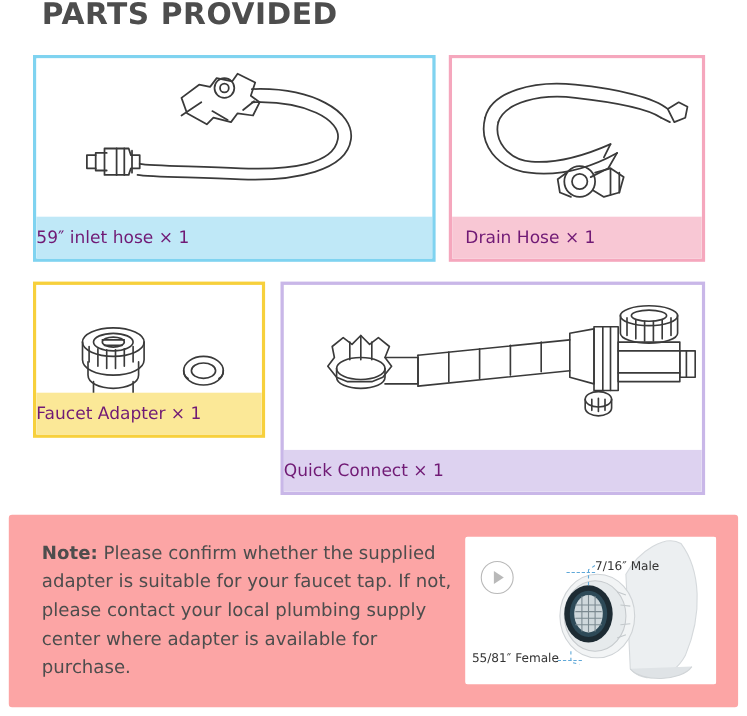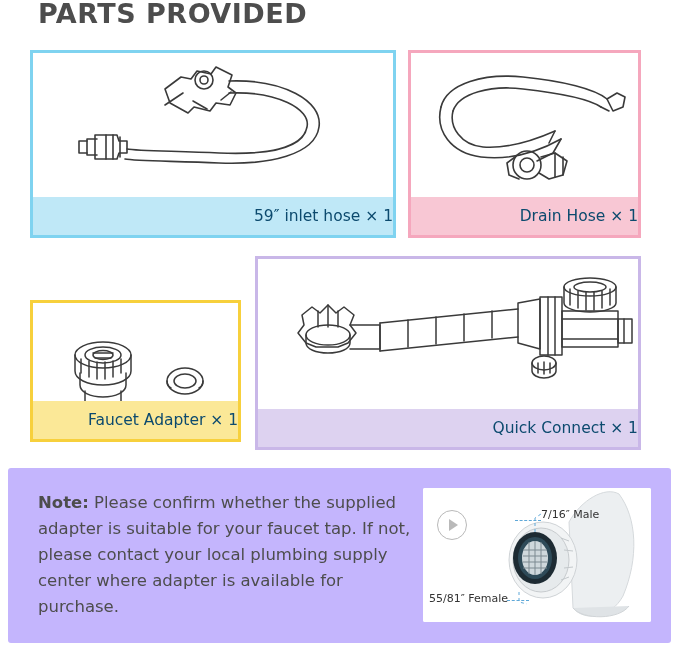--- a/index.html
+++ b/index.html
@@ -41,47 +41,47 @@
     position: absolute;
     left: 0; right: 0; top: 0;
     bottom: 38px;
     background: #ffffff;
   }
   .card .caption {
     position: absolute;
     left: 0; right: 0; bottom: 0;
     height: 38px;
     line-height: 38px;
-    text-align: right;
+    text-align: left;
     font-size: 15.5px;
-    color: #0c4a6e;
+    color: #701a75;
     font-family: "DejaVu Sans", sans-serif;
   }
 
   
   #card-inlet { left: 30px;  top: 50px;  width: 366px; height: 188px; border-color: #7fd3f0; }
   #card-inlet .caption { background: #bfe8f7; }
 
   #card-drain { left: 408px; top: 50px;  width: 233px; height: 188px; border-color: #f5a7bd; }
   #card-drain .caption { background: #f8c7d4; padding-left: 12px; }
 
-  #card-faucet { left: 30px; top: 256px; width: 211px; height: 142px; border-color: #f7d03c; margin-top: 44px; }
+  #card-faucet { left: 30px; top: 256px; width: 211px; height: 142px; border-color: #f7d03c; }
   #card-faucet .caption { background: #fbe897; }
 
   #card-quick { left: 255px; top: 256px; width: 386px; height: 194px; border-color: #c9b7e8; }
   #card-quick .caption { background: #ddd2f0; }
 
   
   #note-box {
     position: absolute;
     left: 8px;
     top: 468px;
     width: 663px;
     height: 175px;
-    background: #c4b5fd;
+    background: #fca5a5;
     border-radius: 3px;
   }
   #note-text {
     position: absolute;
     left: 30px;
     top: 22px;
     width: 380px;
     font-size: 16.5px;
     line-height: 26px;
     color: #4d4d4d;

